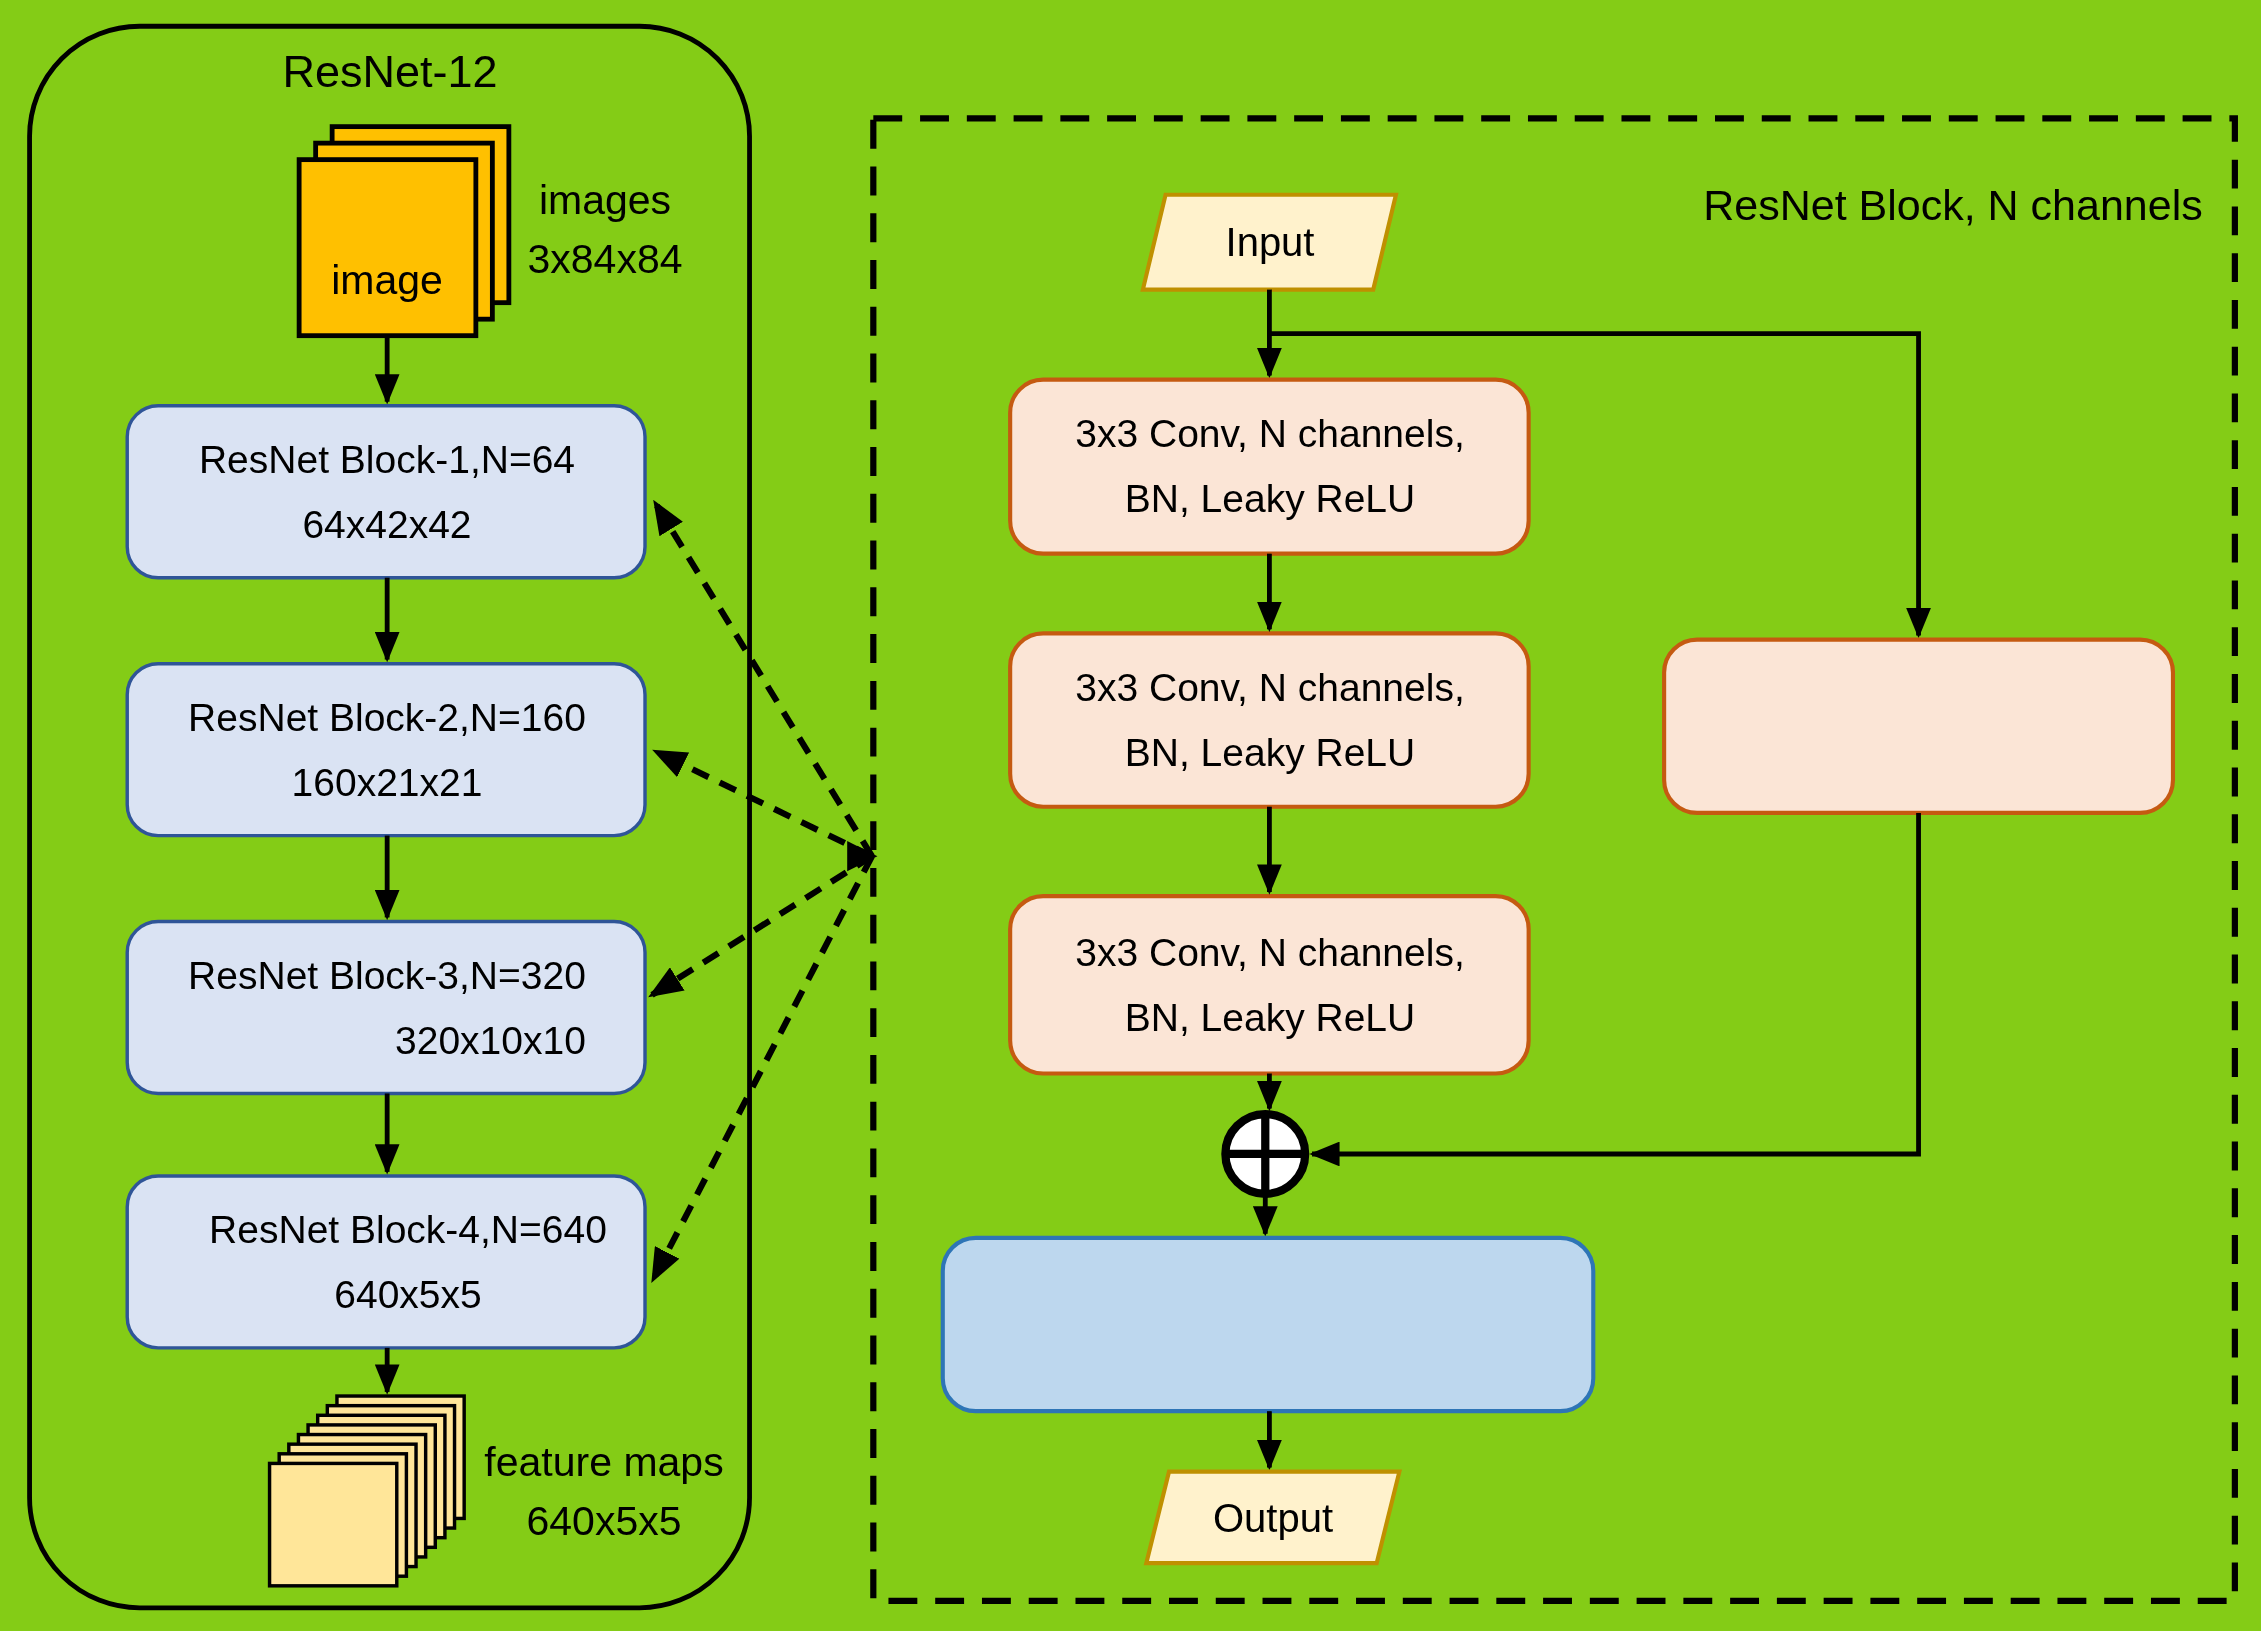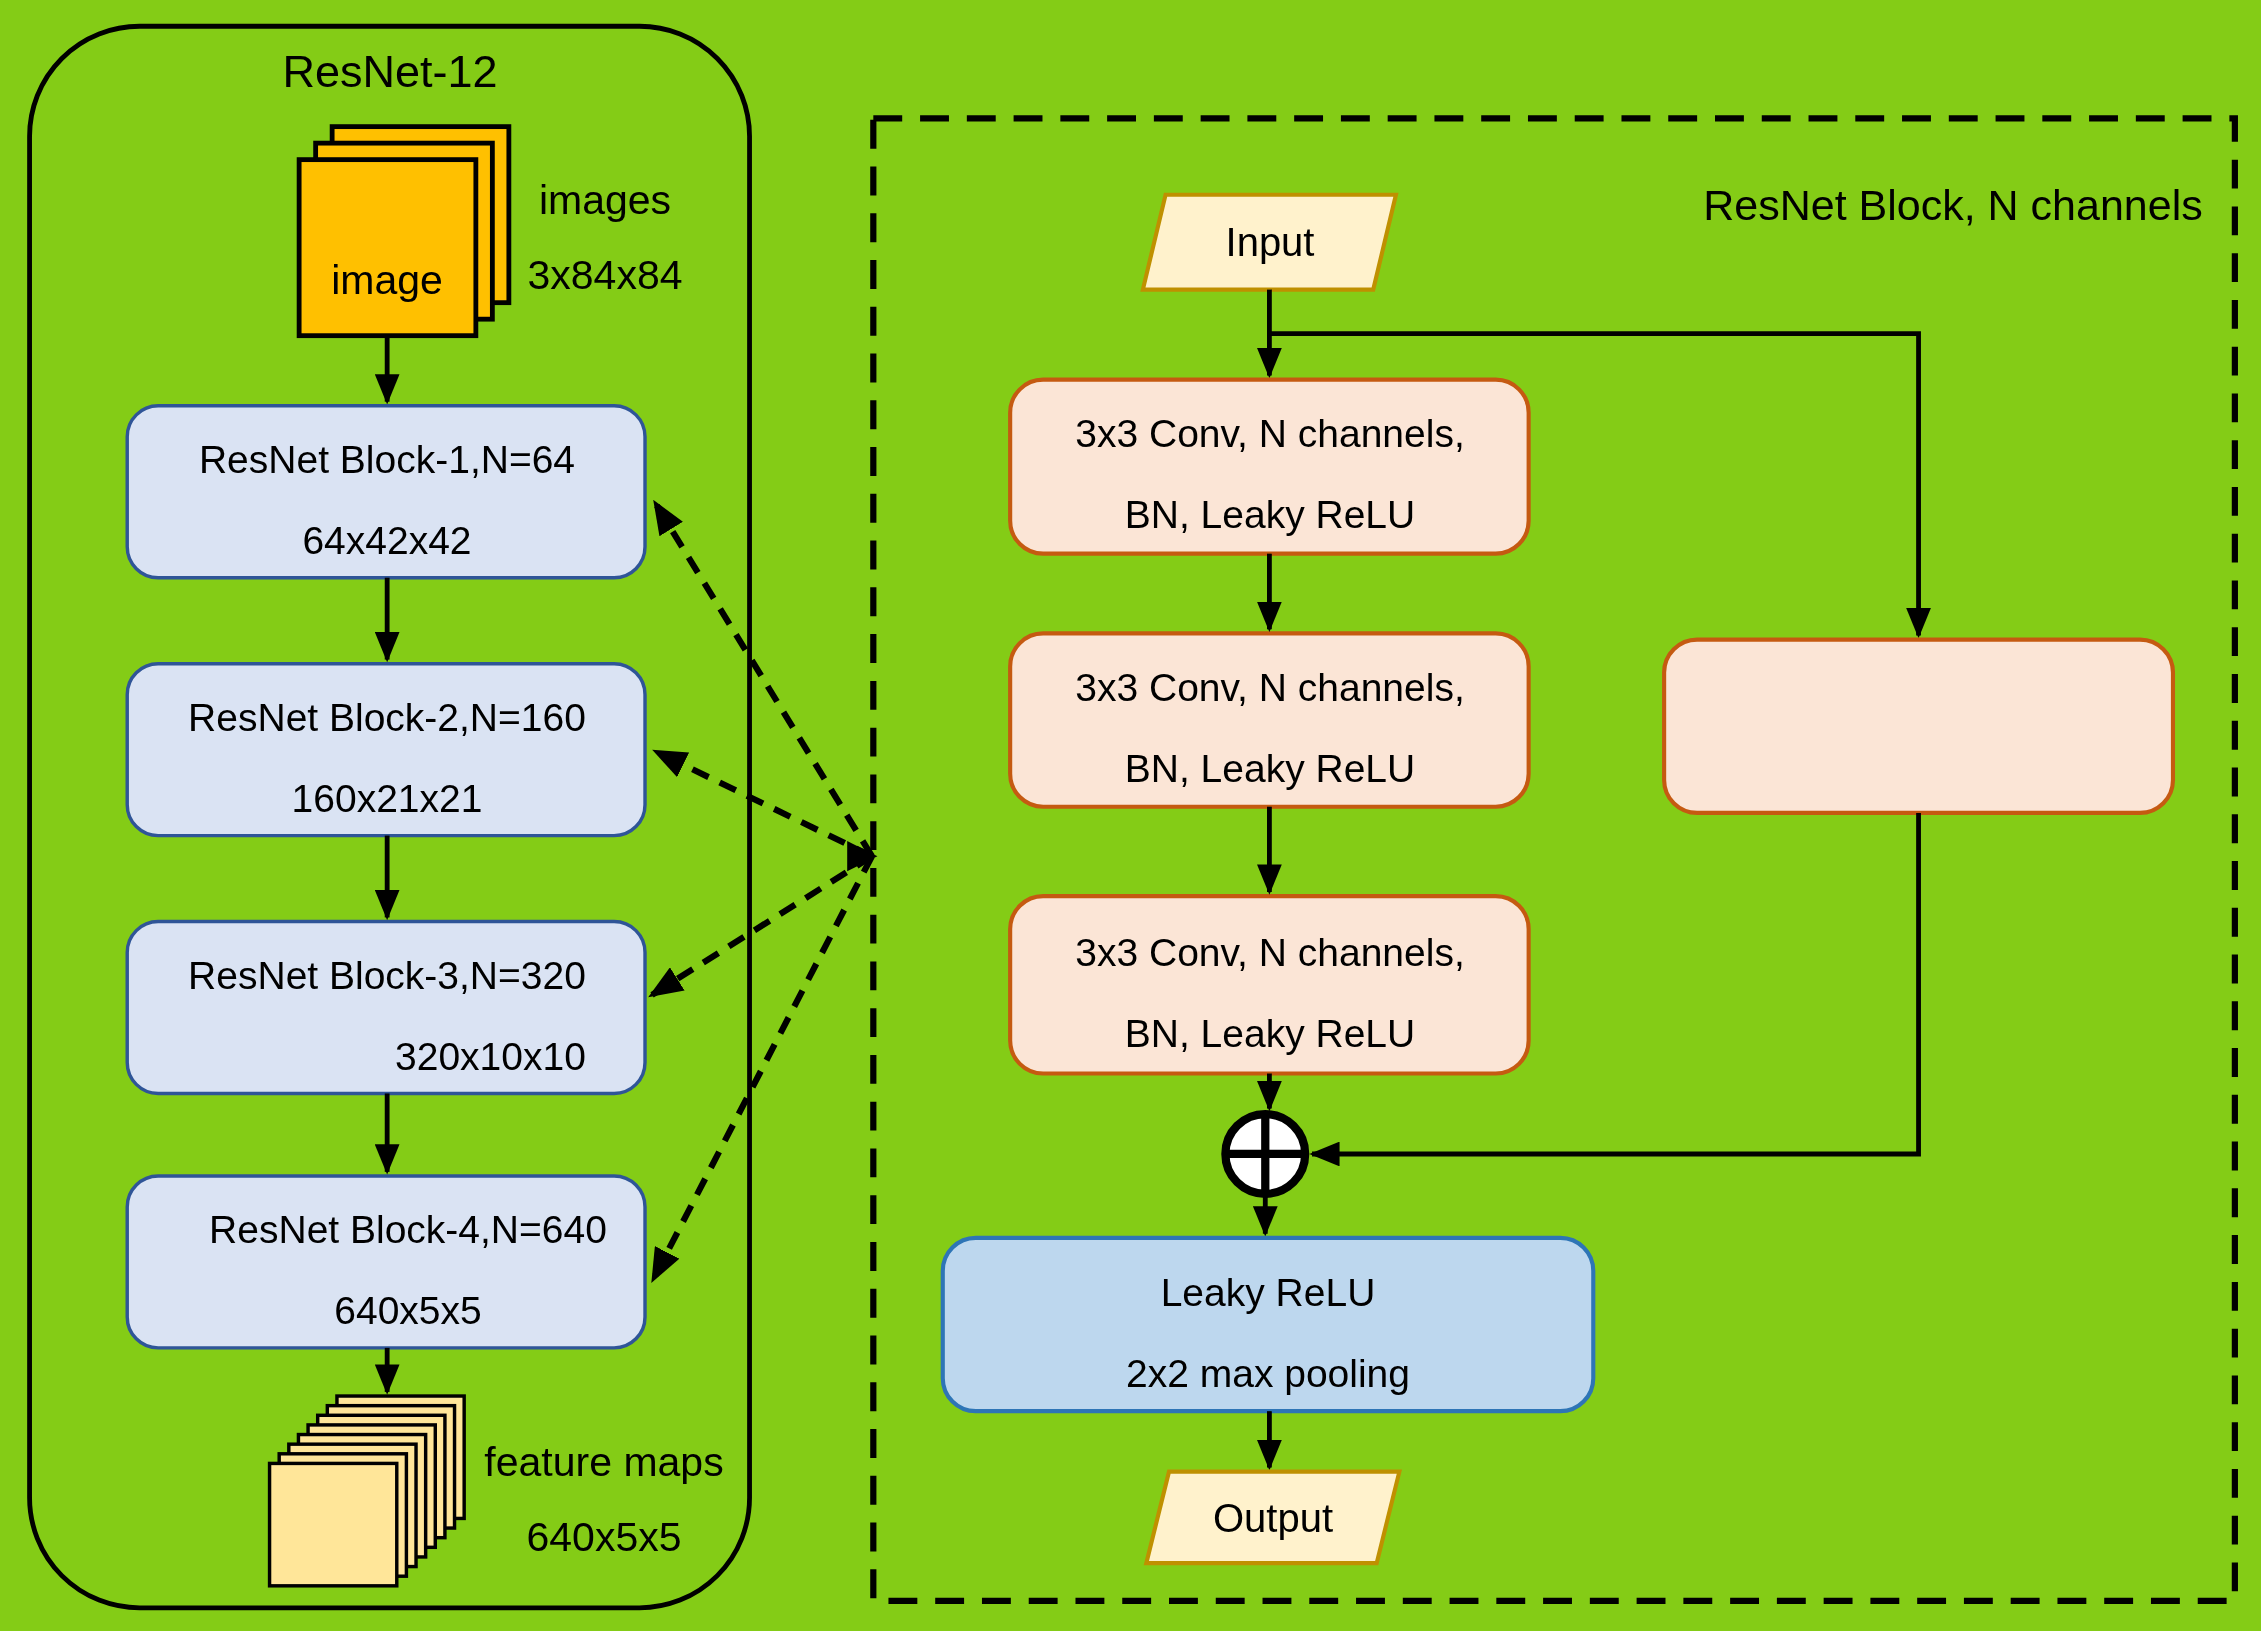--- a/index.html
+++ b/index.html
@@ -34,21 +34,21 @@
     text-align:center;
     white-space:nowrap;
     line-height:1.15;
   }
   .title-l     { font-size:45px; }
   .title-r     { font-size:43px; }
   .block-text  { font-size:39px; line-height:65px; }
   .caption     { font-size:41px; line-height:59px; }
   .io-text     { font-size:40px; }
   .img-text    { font-size:41px;margin-top:32px; }
-  .block-text span, .caption span { display:block;margin-top:16px; }
+  .block-text span, .caption span { display:block; }
 </style>
 </head>
 <body>
 
 <div class="canvas">
 
   <svg class="layer" viewBox="0 0 3288 2373">
     <defs>
       <marker id="ah" markerUnits="userSpaceOnUse" markerWidth="44" markerHeight="36" viewBox="0 0 44 36" refX="40" refY="18" orient="auto">
         <path d="M0,0 L44,18 L0,36 Z" fill="#000"></path>
@@ -175,21 +175,17 @@
   <div class="lbl block-text" style="left:1270px; top:720px;">
     <span>3x3 Conv, N channels,</span>
     <span>BN, Leaky ReLU</span>
   </div>
   <div class="lbl block-text" style="left:1270px; top:985px;">
     <span>3x3 Conv, N channels,</span>
     <span>BN, Leaky ReLU</span>
   </div>
 
 
-  <div class="lbl block-text" style="left:1268px; top:1325px;">
-    <span>Leaky ReLU</span>
-    <span>2x2 max pooling</span>
-  </div>
 
   <div class="lbl io-text" style="left:1273px; top:1518px;">Output</div>
 
 </div>
 
 
 </body></html>

